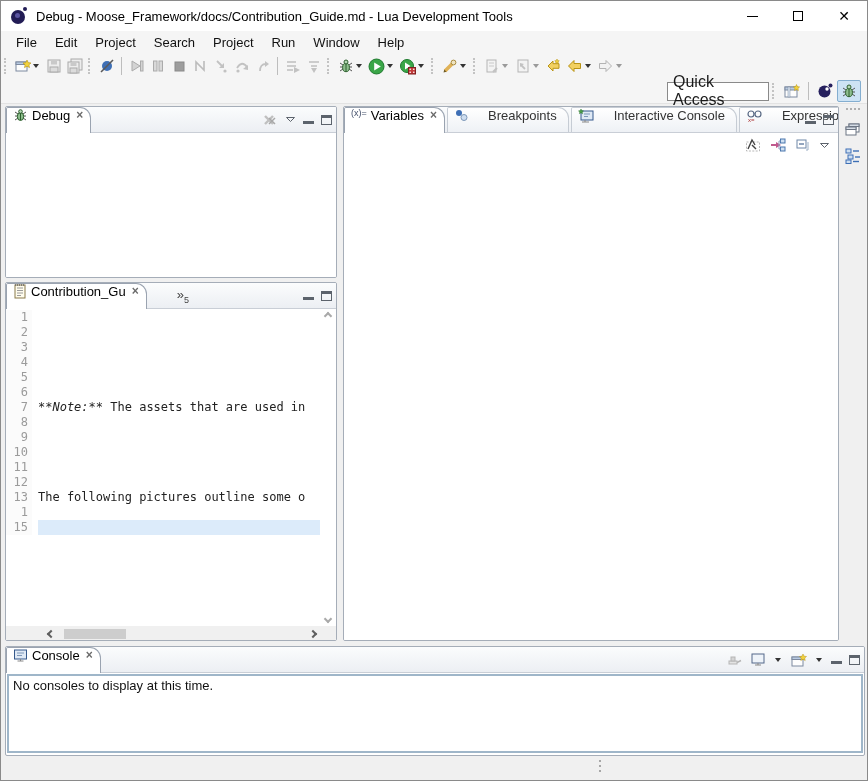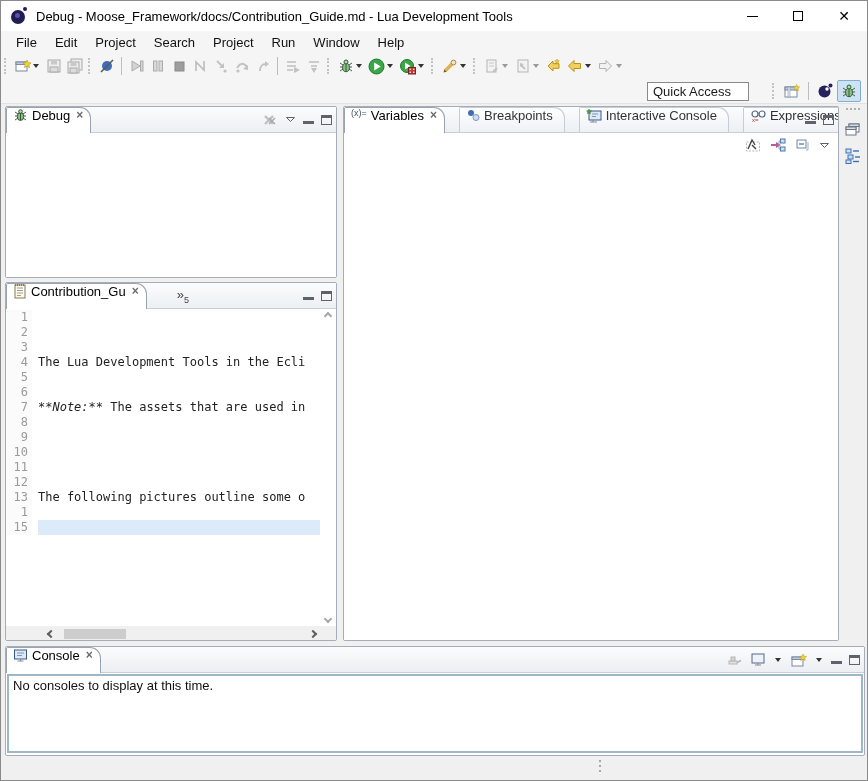--- a/index.html
+++ b/index.html
@@ -26,30 +26,30 @@
   .menu-item { padding:2px 9px; color:#111; }
   
   .toolbar1 { position:absolute; left:0; top:52px; width:100%; height:26px; background:#f5f5f5; display:flex; align-items:center; }
   .toolbar2 { position:absolute; left:0; top:78px; width:100%; height:25px; background:#f5f5f5; display:flex; align-items:center; justify-content:flex-end; padding-right:6px; border-bottom:1px solid #e3e3e3; }
   .handle { width:4px; height:16px; border-left:2px dotted #c3c3c3; margin:0 4px 0 3px; }
   .tsep { width:1px; height:18px; background:#bdbdbd; margin:0 4px; }
   .tbtn { height:22px; display:flex; align-items:center; padding:0 2px; }
   .ti { width:17px; height:17px; display:flex; align-items:center; justify-content:center; }
   .dd { width:0; height:0; border-left:3px solid transparent; border-right:3px solid transparent; border-top:4px solid #333; margin:0 2px 0 2px; }
   .dd.dis { border-top-color:#9a9a9a; }
-  .qa-box { width:102px; height:19px; border:1px solid #8a8a8a; background:#fff; display:flex; align-items:center; padding-left:5px; font-size:13px; color:#1a1a1a; margin-right:20px; }
+  .qa-box { width:102px; height:19px; border:1px solid #8a8a8a; background:#fff; display:flex; align-items:center; padding-left:5px; font-size:16px; color:#1a1a1a; margin-right:0; }
   .persp-btn { width:24px; height:22px; display:flex; align-items:center; justify-content:center; border-radius:2px; }
   .persp-btn.selected { background:#cde3f4; border:1px solid #84aed0; }
   
   .panel { position:absolute; background:#fff; border:1px solid #a5adb8; border-radius:2px; overflow:hidden; }
   .tabbar { height:26px; background:linear-gradient(#fbfcfd,#eceff3); border-bottom:1px solid #c9ced6; display:flex; align-items:flex-end; position:relative; }
   .tab { height:25px; display:flex; padding:0 7px 0 6px; font-size:13px; color:#333; position:relative; white-space:nowrap; }
   .tab .tlabel { margin:0 4px; }
   .tab.active { background:#fff; border:1px solid #9aa3b0; border-bottom:none; border-radius:2px 11px 0 0; height:26px; margin-bottom:-1px; color:#000; }
-  .tab.inactive { background:linear-gradient(#ffffff,#eef1f5); border:1px solid #c6ccd4; border-bottom:none; border-radius:2px 11px 0 0; margin-left:14px; }
+  .tab.inactive { background:linear-gradient(#ffffff,#eef1f5); border:1px solid #c6ccd4; border-bottom:none; border-radius:2px 11px 0 0; margin-left:2px;gap:16px; }
   .tab-close { font-size:12px; color:#6b6b6b; margin-left:2px; font-weight:bold; }
   .hdr-tools { position:absolute; right:4px; top:0; height:25px; display:flex; align-items:center; gap:7px; }
   .ico-min { width:11px; height:9px; border-bottom:3px solid #5c636c; }
   .ico-max { width:11px; height:10px; border:1px solid #5c636c; border-top:3px solid #5c636c; }
   .view-menu-arrow { display:flex; align-items:center; }
   .panel-content { background:#fff; width:100%; }
   
   .ed-area { position:relative; height:333px; background:#fff; overflow:hidden; }
   .ed-lines { position:absolute; left:0; top:1px; right:16px; bottom:16px; overflow:hidden; font-family:"DejaVu Sans Mono", monospace; font-size:12px; }
   .ed-line { display:flex; height:15px; line-height:15px; }
@@ -541,21 +541,20 @@
             <span class="ed-num">2</span>
           </div>
 
           <div class="ed-line plain">
             <span class="ed-num">3</span>
             <span class="ed-body"><span class="ed-prefix"></span><span style="white-space:pre;"></span></span>
           </div>
 
           <div class="ed-line plain">
             <span class="ed-num">4</span>
-            <span class="ed-body"><span class="ed-prefix"></span><span style="white-space:pre;">The Lua Development Tools in the Ecli</span></span>
           </div>
 
           <div class="ed-line plain">
             <span class="ed-num">5</span>
           </div>
 
           <div class="ed-line plain">
             <span class="ed-num">6</span>
             <span class="ed-body"><span class="ed-prefix"></span><span style="white-space:pre;"></span></span>
           </div>

